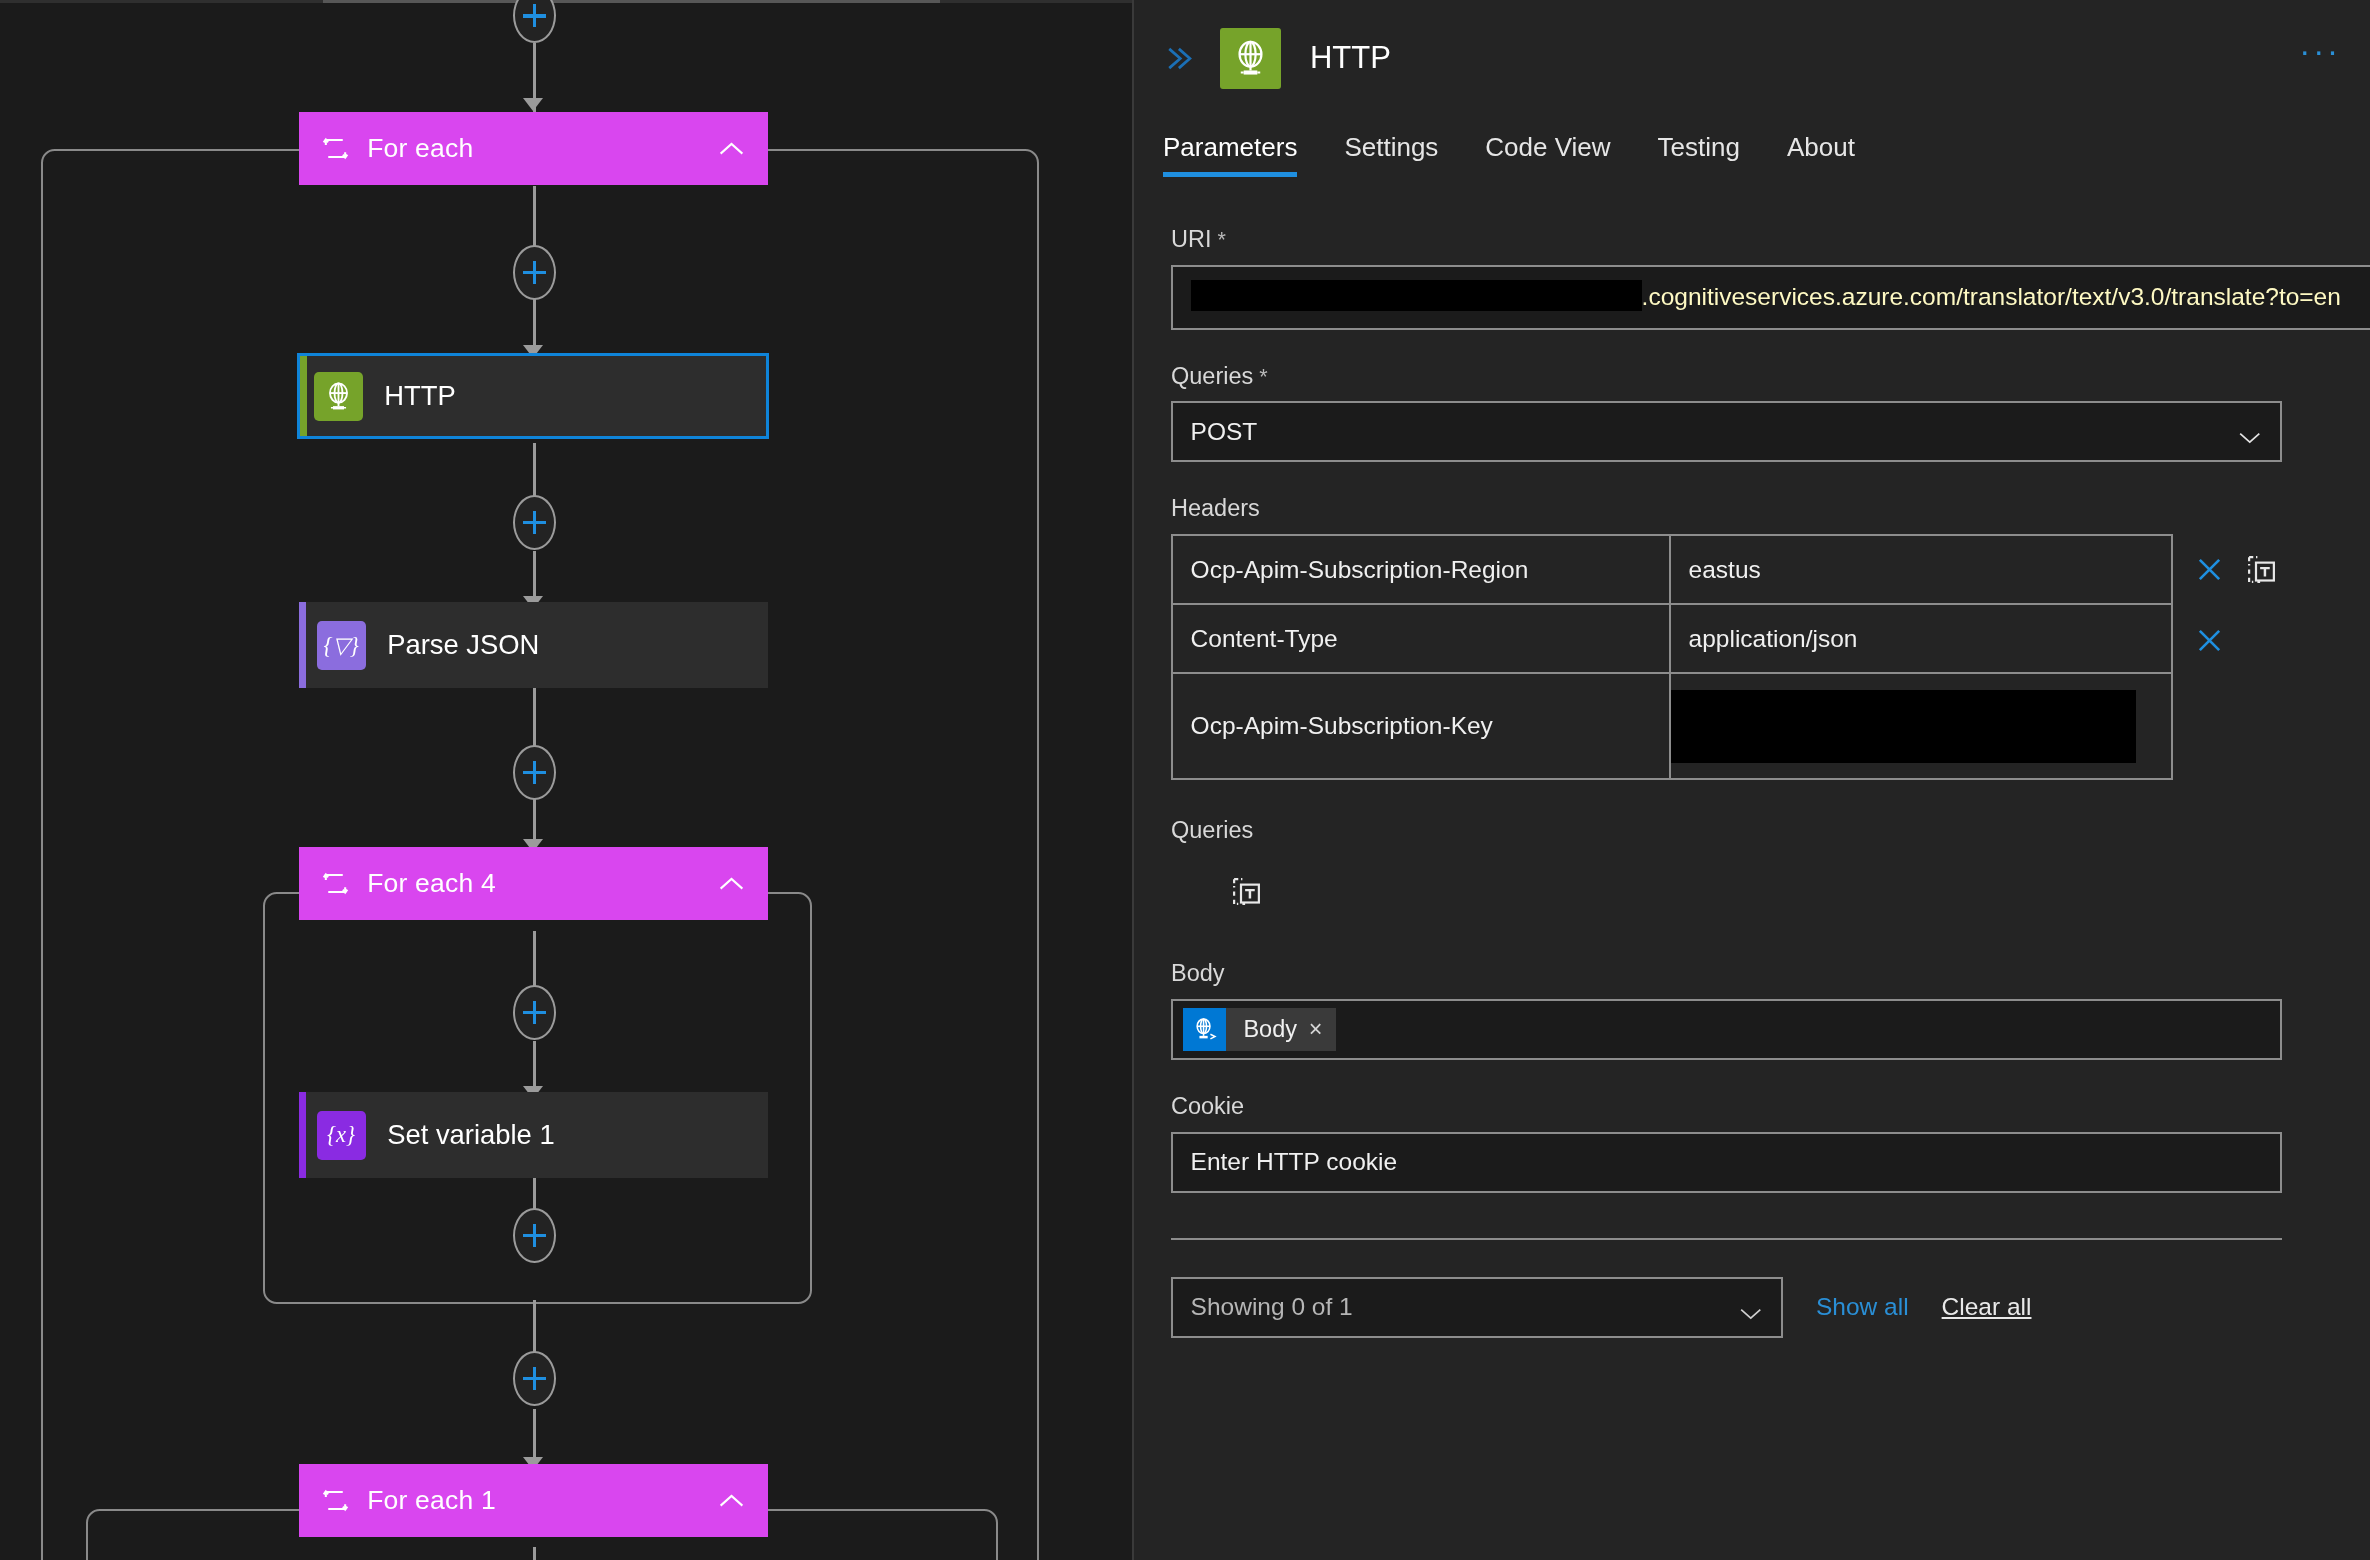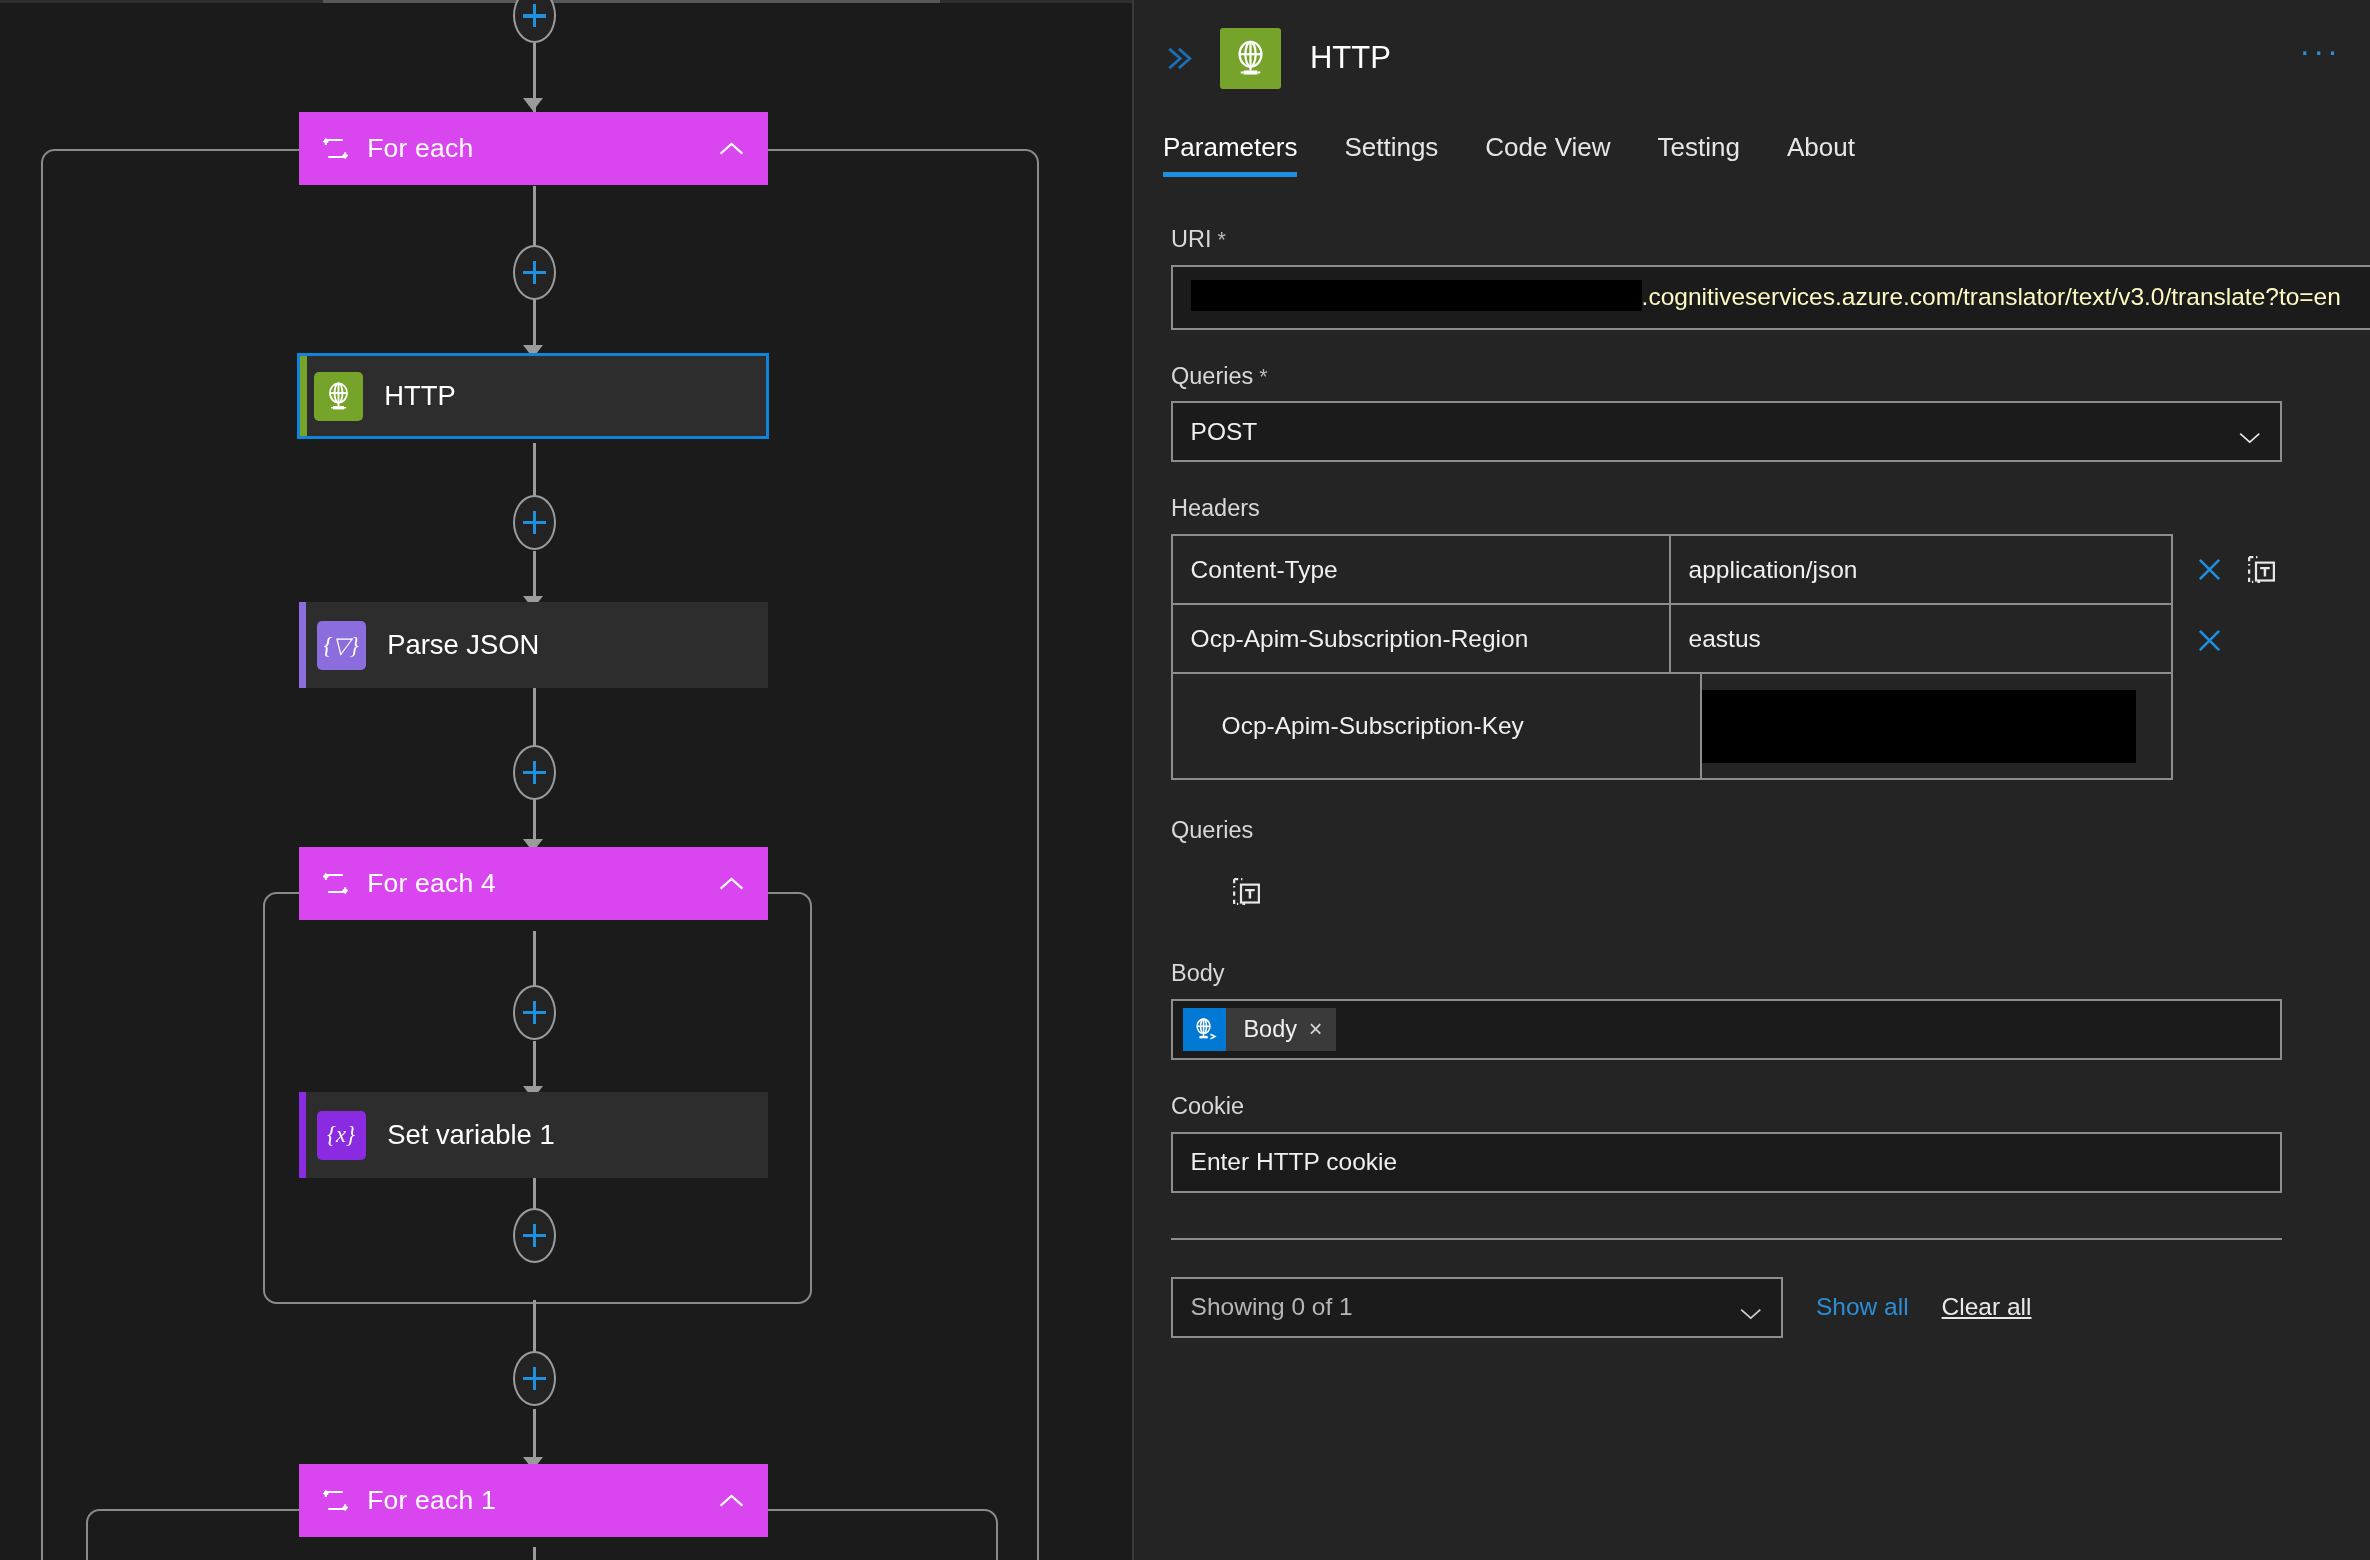--- a/index.html
+++ b/index.html
@@ -177,21 +177,21 @@
     color: #f0f0f0; font-size: 24.5px;
     cursor: pointer;
   }
   .selectbox .chev-d { margin-left: auto; width: 25.5px; height: 15.7px; }
   .spacer34 { height: 33px; }
 
   
   .kv-wrap { display: flex; align-items: flex-start; }
   .kv-table { width: 1002px; border: 2px solid #8d8d8d; }
   .kv-row { display: flex; border-bottom: 2px solid #8d8d8d; }
-  .kv-row:last-child { border-bottom: none; padding-left: 31px; }
+  .kv-row:last-child { border-bottom: none; }
   .kv-cell {
     color: #f0f0f0; font-size: 24.5px;
     padding: 15.7px 17.6px;
     display: flex; align-items: center;
     min-height: 67px;
   }
   .kv-key { width: 498px; border-right: 2px solid #8d8d8d; }
   .kv-val { flex: 1; }
   .kv-val .redact-cell {
     display: block; width: 100%; height: 73px; background: #000;
@@ -423,26 +423,26 @@
           </svg>
         </span>
       </div>
 
       <div class="spacer34"></div>
 
       <div class="field-label">Headers</div>
       <div class="kv-wrap">
         <div class="kv-table">
           <div class="kv-row">
+            <div class="kv-cell kv-key">Ocp-Apim-Subscription-Region</div>
+            <div class="kv-cell kv-val">eastus</div>
+          </div>
+          <div class="kv-row">
             <div class="kv-cell kv-key">Content-Type</div>
             <div class="kv-cell kv-val">application/json</div>
-          </div>
-          <div class="kv-row">
-            <div class="kv-cell kv-key">Ocp-Apim-Subscription-Region</div>
-            <div class="kv-cell kv-val">eastus</div>
           </div>
           <div class="kv-row tall">
             <div class="kv-cell kv-key">Ocp-Apim-Subscription-Key</div>
             <div class="kv-cell kv-val">
               <span class="redact-cell"></span>
             </div>
           </div>
         </div>
         <div class="kv-actions">
           <div class="row-act">

